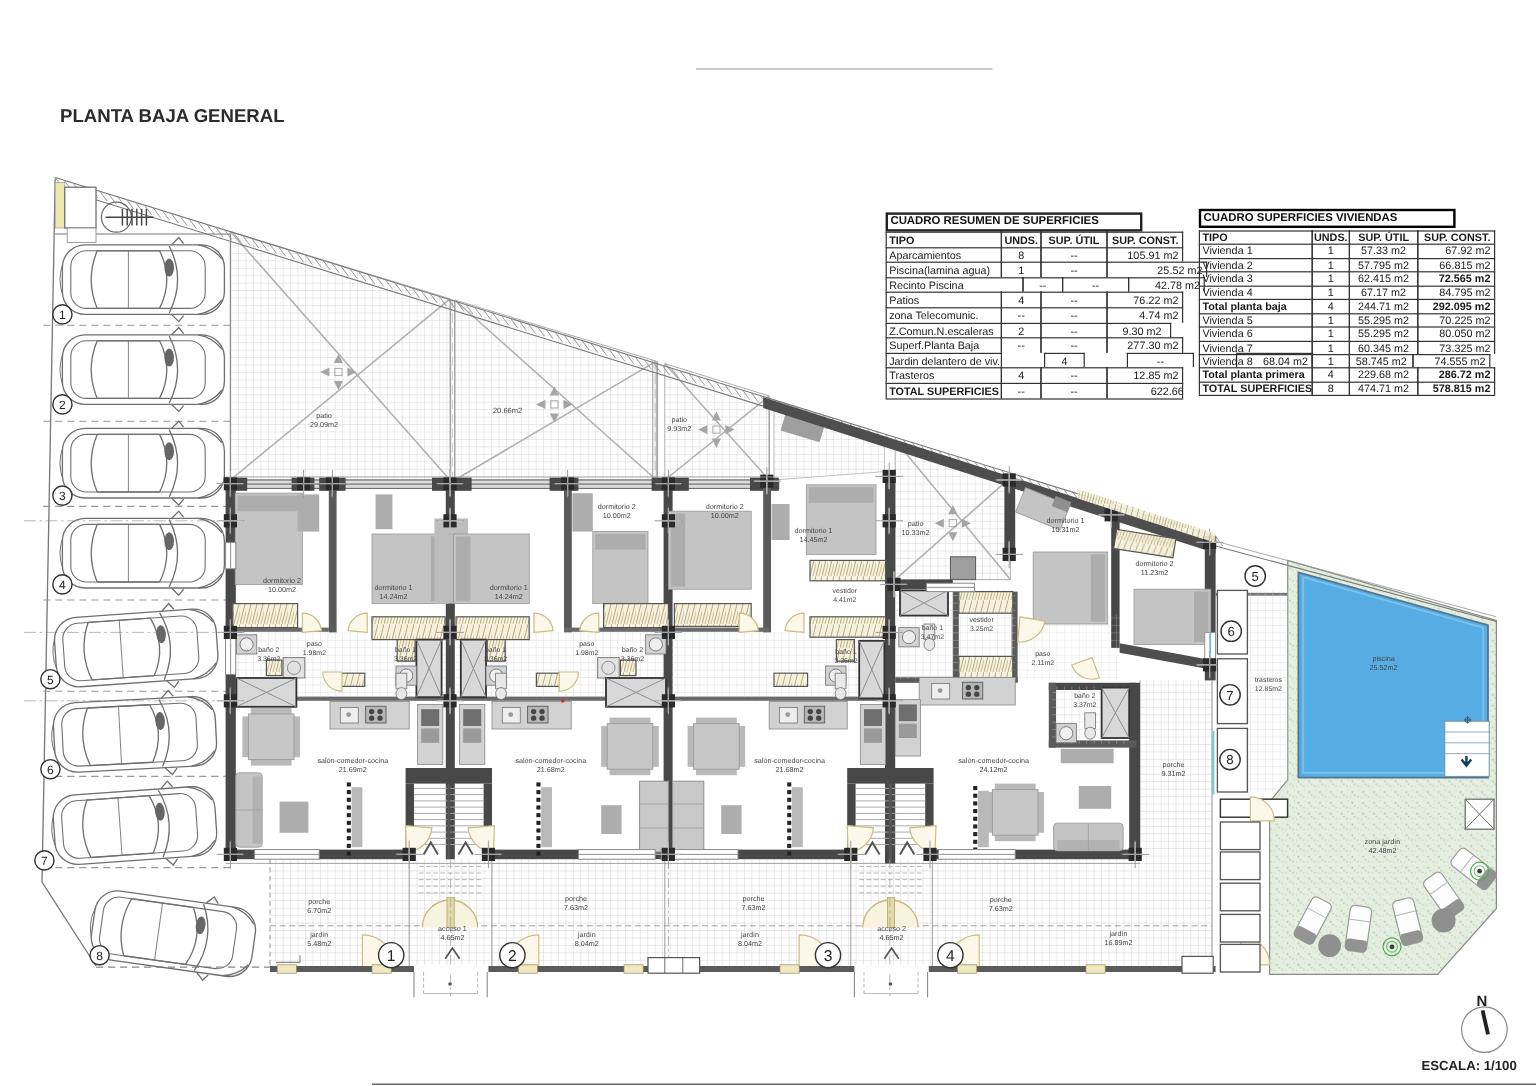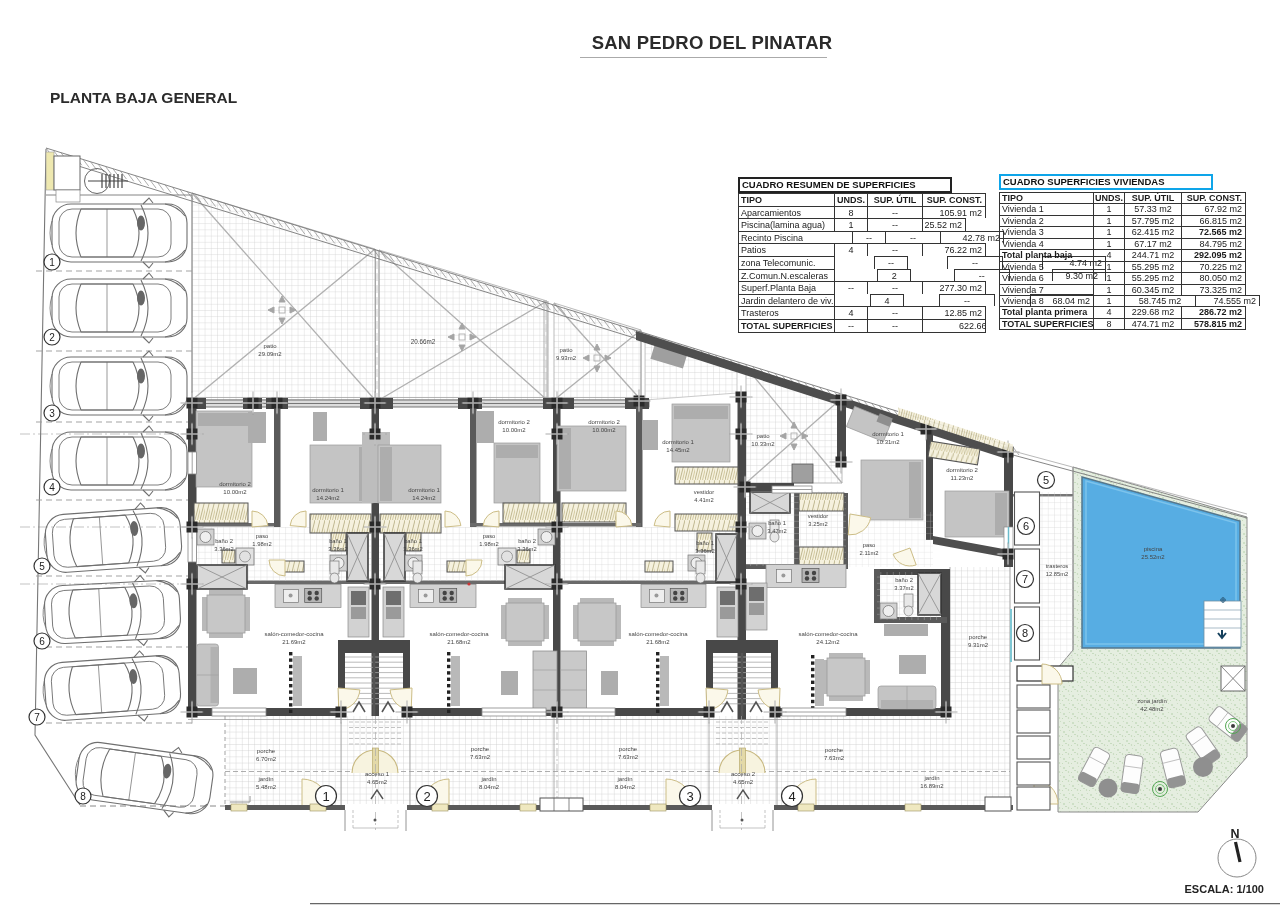--- a/index.html
+++ b/index.html
@@ -1121,21 +1121,20 @@
 <circle cx="792" cy="796" r="10.5" fill="#fff" stroke="#333" stroke-width="1.2"></circle>
       <text x="792" y="800.68" font-size="13" fill="#222" text-anchor="middle">4</text>
 
 <circle cx="1237" cy="858" r="19" fill="none" stroke="#888" stroke-width="1"></circle>
       <line x1="1235.5" y1="842" x2="1240" y2="862" stroke="#222" stroke-width="3.2"></line>
       <text x="1235" y="838" font-size="12.5" font-weight="bold" fill="#222" text-anchor="middle">N</text>
 
 <line x1="310" y1="903.6" x2="1280" y2="903.6" stroke="#666" stroke-width="1.2"></line>
     </svg>
 
-<div class="abs" style="left:512px;top:32px;width:400px;text-align:center;font-size:18.5px;font-weight:bold;color:#2b2b2b;letter-spacing:0.2px;">SAN PEDRO DEL PINATAR</div>
 
 <div class="abs" style="left:580px;top:57px;width:247px;height:1px;background:#aaa;"></div>
 
 <div class="abs" style="left:50px;top:89px;font-size:15.5px;font-weight:bold;color:#2b2b2b;">PLANTA BAJA GENERAL</div>
 
 <div class="abs" style="left:738px;top:177px;width:208px;height:11.5px;border:2px solid #222;font-size:9.5px;font-weight:bold;line-height:11px;padding-left:2px;color:#111;">CUADRO RESUMEN DE SUPERFICIES</div>
 
 <div style="position:absolute;left:738px;top:193px;font-size:9px;color:#1a1a1a;">
       <div style="display:flex;height:12.6px;line-height:12.6px;">
         <div style="width:97px;border:1px solid #333;border-bottom:none;padding-left:2px;font-weight:bold;text-align:left;overflow:hidden;white-space:nowrap;box-sizing:border-box;margin-right:-1px;">TIPO</div>
@@ -1146,41 +1145,41 @@
       <div style="display:flex;height:12.6px;line-height:12.6px;">
         <div style="width:97px;border:1px solid #333;border-bottom:none;padding-left:2px;text-align:left;overflow:hidden;white-space:nowrap;box-sizing:border-box;margin-right:-1px;">Aparcamientos</div>
         <div style="width:34px;border:1px solid #333;border-bottom:none;text-align:center;overflow:hidden;white-space:nowrap;box-sizing:border-box;margin-right:-1px;">8</div>
         <div style="width:56px;border:1px solid #333;border-bottom:none;text-align:center;overflow:hidden;white-space:nowrap;box-sizing:border-box;margin-right:-1px;">--</div>
         <div style="width:64px;border:1px solid #333;border-bottom:none;padding-right:3px;text-align:right;overflow:hidden;white-space:nowrap;box-sizing:border-box;margin-right:-1px;">105.91 m2</div>
       </div>
       <div style="display:flex;height:12.6px;line-height:12.6px;">
         <div style="width:97px;border:1px solid #333;border-bottom:none;padding-left:2px;text-align:left;overflow:hidden;white-space:nowrap;box-sizing:border-box;margin-right:-1px;">Piscina(lamina agua)</div>
         <div style="width:34px;border:1px solid #333;border-bottom:none;text-align:center;overflow:hidden;white-space:nowrap;box-sizing:border-box;margin-right:-1px;">1</div>
         <div style="width:56px;border:1px solid #333;border-bottom:none;text-align:center;overflow:hidden;white-space:nowrap;box-sizing:border-box;margin-right:-1px;">--</div>
-        <div style="width:44px;border:1px solid #333;border-bottom:none;padding-right:3px;text-align:right;overflow:hidden;white-space:nowrap;box-sizing:border-box;margin-right:-1px;">25.52 m2</div>
+        <div style="width:84px;border:1px solid #333;border-bottom:none;padding-right:3px;text-align:right;overflow:hidden;white-space:nowrap;box-sizing:border-box;margin-right:-1px;">25.52 m2</div>
       </div>
       <div style="display:flex;height:12.6px;line-height:12.6px;">
         <div style="width:115px;border:1px solid #333;border-bottom:none;padding-left:2px;text-align:left;overflow:hidden;white-space:nowrap;box-sizing:border-box;margin-right:-1px;">Recinto Piscina</div>
         <div style="width:34px;border:1px solid #333;border-bottom:none;text-align:center;overflow:hidden;white-space:nowrap;box-sizing:border-box;margin-right:-1px;">--</div>
         <div style="width:56px;border:1px solid #333;border-bottom:none;text-align:center;overflow:hidden;white-space:nowrap;box-sizing:border-box;margin-right:-1px;">--</div>
         <div style="width:64px;border:1px solid #333;border-bottom:none;padding-right:3px;text-align:right;overflow:hidden;white-space:nowrap;box-sizing:border-box;margin-right:-1px;">42.78 m2</div>
       </div>
       <div style="display:flex;height:12.6px;line-height:12.6px;">
         <div style="width:97px;border:1px solid #333;border-bottom:none;padding-left:2px;text-align:left;overflow:hidden;white-space:nowrap;box-sizing:border-box;margin-right:-1px;">Patios</div>
         <div style="width:34px;border:1px solid #333;border-bottom:none;text-align:center;overflow:hidden;white-space:nowrap;box-sizing:border-box;margin-right:-1px;">4</div>
         <div style="width:56px;border:1px solid #333;border-bottom:none;text-align:center;overflow:hidden;white-space:nowrap;box-sizing:border-box;margin-right:-1px;">--</div>
         <div style="width:64px;border:1px solid #333;border-bottom:none;padding-right:3px;text-align:right;overflow:hidden;white-space:nowrap;box-sizing:border-box;margin-right:-1px;">76.22 m2</div>
       </div>
-      <div style="display:flex;height:12.6px;line-height:12.6px;gap:40px;">
+      <div style="display:flex;height:12.6px;line-height:12.6px;">
         <div style="width:97px;border:1px solid #333;border-bottom:none;padding-left:2px;text-align:left;overflow:hidden;white-space:nowrap;box-sizing:border-box;margin-right:-1px;">zona Telecomunic.</div>
         <div style="width:34px;border:1px solid #333;border-bottom:none;text-align:center;overflow:hidden;white-space:nowrap;box-sizing:border-box;margin-right:-1px;">--</div>
         <div style="width:56px;border:1px solid #333;border-bottom:none;text-align:center;overflow:hidden;white-space:nowrap;box-sizing:border-box;margin-right:-1px;">--</div>
         <div style="width:64px;border:1px solid #333;border-bottom:none;padding-right:3px;text-align:right;overflow:hidden;white-space:nowrap;box-sizing:border-box;margin-right:-1px;">4.74 m2</div>
       </div>
-      <div style="display:flex;height:12.6px;line-height:12.6px;justify-content:space-between;">
+      <div style="display:flex;height:12.6px;line-height:12.6px;">
         <div style="width:97px;border:1px solid #333;border-bottom:none;padding-left:2px;text-align:left;overflow:hidden;white-space:nowrap;box-sizing:border-box;margin-right:-1px;">Z.Comun.N.escaleras</div>
         <div style="width:34px;border:1px solid #333;border-bottom:none;text-align:center;overflow:hidden;white-space:nowrap;box-sizing:border-box;margin-right:-1px;">2</div>
         <div style="width:56px;border:1px solid #333;border-bottom:none;text-align:center;overflow:hidden;white-space:nowrap;box-sizing:border-box;margin-right:-1px;">--</div>
         <div style="width:54px;border:1px solid #333;border-bottom:none;padding-right:7px;text-align:right;overflow:hidden;white-space:nowrap;box-sizing:border-box;margin-right:-1px;">9.30 m2</div>
       </div>
       <div style="display:flex;height:12.6px;line-height:12.6px;">
         <div style="width:97px;border:1px solid #333;border-bottom:none;padding-left:2px;text-align:left;overflow:hidden;white-space:nowrap;box-sizing:border-box;margin-right:-1px;">Superf.Planta Baja</div>
         <div style="width:34px;border:1px solid #333;border-bottom:none;text-align:center;overflow:hidden;white-space:nowrap;box-sizing:border-box;margin-right:-1px;">--</div>
         <div style="width:56px;border:1px solid #333;border-bottom:none;text-align:center;overflow:hidden;white-space:nowrap;box-sizing:border-box;margin-right:-1px;">--</div>
         <div style="width:64px;border:1px solid #333;border-bottom:none;padding-right:3px;text-align:right;overflow:hidden;white-space:nowrap;box-sizing:border-box;margin-right:-1px;">277.30 m2</div>
@@ -1199,21 +1198,21 @@
       </div>
       <div style="display:flex;height:12.6px;line-height:12.6px;">
         <div style="width:97px;border:1px solid #333;border-bottom:none;padding-left:2px;font-weight:bold;text-align:left;overflow:hidden;white-space:nowrap;box-sizing:border-box;margin-right:-1px;">TOTAL SUPERFICIES</div>
         <div style="width:34px;border:1px solid #333;border-bottom:none;text-align:center;overflow:hidden;white-space:nowrap;box-sizing:border-box;margin-right:-1px;">--</div>
         <div style="width:56px;border:1px solid #333;border-bottom:none;text-align:center;overflow:hidden;white-space:nowrap;box-sizing:border-box;margin-right:-1px;">--</div>
         <div style="width:64px;border:1px solid #333;border-bottom:none;padding-right:3px;font-weight:normal;text-align:right;overflow:hidden;white-space:nowrap;box-sizing:border-box;margin-right:-1px;padding-left:36px;">622.66 m2</div>
       </div>
       <div style="height:0;border-top:1px solid #333;width:248px"></div>
     </div>
 
-<div class="abs" style="left:999px;top:174px;width:208px;height:11.5px;border:2px solid #0ea5e9;font-size:9.5px;font-weight:bold;line-height:11px;padding-left:2px;color:#111;">CUADRO SUPERFICIES VIVIENDAS</div>
+<div class="abs" style="left:999px;top:174px;width:208px;height:11.5px;border:2px solid #000000;font-size:9.5px;font-weight:bold;line-height:11px;padding-left:2px;color:#111;">CUADRO SUPERFICIES VIVIENDAS</div>
 
 <div style="position:absolute;left:999px;top:192px;font-size:9px;color:#1a1a1a;">
       <div style="display:flex;height:11.45px;line-height:11.45px;">
         <div style="width:95px;border:1px solid #333;border-bottom:none;padding-left:2px;font-weight:bold;text-align:left;overflow:hidden;white-space:nowrap;box-sizing:border-box;margin-right:-1px;">TIPO</div>
         <div style="width:32px;border:1px solid #333;border-bottom:none;font-weight:bold;text-align:center;overflow:hidden;white-space:nowrap;box-sizing:border-box;margin-right:-1px;">UNDS.</div>
         <div style="width:58px;border:1px solid #333;border-bottom:none;font-weight:bold;text-align:center;overflow:hidden;white-space:nowrap;box-sizing:border-box;margin-right:-1px;">SUP. ÚTIL</div>
         <div style="width:65px;border:1px solid #333;border-bottom:none;padding-right:3px;font-weight:bold;text-align:right;overflow:hidden;white-space:nowrap;box-sizing:border-box;margin-right:-1px;">SUP. CONST.</div>
       </div>
       <div style="display:flex;height:11.45px;line-height:11.45px;">
         <div style="width:95px;border:1px solid #333;border-bottom:none;padding-left:2px;text-align:left;overflow:hidden;white-space:nowrap;box-sizing:border-box;margin-right:-1px;">Vivienda 1</div>
@@ -1259,21 +1258,21 @@
       </div>
       <div style="display:flex;height:11.45px;line-height:11.45px;">
         <div style="width:95px;border:1px solid #333;border-bottom:none;padding-left:2px;text-align:left;overflow:hidden;white-space:nowrap;box-sizing:border-box;margin-right:-1px;">Vivienda 7</div>
         <div style="width:32px;border:1px solid #333;border-bottom:none;text-align:center;overflow:hidden;white-space:nowrap;box-sizing:border-box;margin-right:-1px;">1</div>
         <div style="width:58px;border:1px solid #333;border-bottom:none;text-align:center;overflow:hidden;white-space:nowrap;box-sizing:border-box;margin-right:-1px;">60.345 m2</div>
         <div style="width:65px;border:1px solid #333;border-bottom:none;padding-right:3px;text-align:right;overflow:hidden;white-space:nowrap;box-sizing:border-box;margin-right:-1px;">73.325 m2</div>
       </div>
       <div style="display:flex;height:11.45px;line-height:11.45px;">
         <div style="width:95px;border:1px solid #333;border-bottom:none;padding-left:2px;text-align:left;overflow:hidden;white-space:nowrap;box-sizing:border-box;margin-right:-1px;">Vivienda 8</div>
         <div style="width:32px;border:1px solid #333;border-bottom:none;text-align:center;overflow:hidden;white-space:nowrap;box-sizing:border-box;margin-right:-1px;">1</div>
-        <div style="width:72px;border:1px solid #333;border-bottom:none;text-align:center;overflow:hidden;white-space:nowrap;box-sizing:border-box;margin-right:-1px;">58.745 m2</div>
+        <div style="width:54px;border:1px solid #333;border-bottom:none;text-align:center;overflow:hidden;white-space:nowrap;box-sizing:border-box;margin-right:-1px;">58.745 m2</div>
         <div style="width:65px;border:1px solid #333;border-bottom:none;padding-right:3px;text-align:right;overflow:hidden;white-space:nowrap;box-sizing:border-box;margin-right:-1px;">74.555 m2</div>
       </div>
       <div style="display:flex;height:11.45px;line-height:11.45px;">
         <div style="width:95px;border:1.5px solid #333;border-bottom:none;padding-left:2px;font-weight:bold;text-align:left;overflow:hidden;white-space:nowrap;box-sizing:border-box;margin-right:-1px;">Total planta primera</div>
         <div style="width:32px;border:1px solid #333;border-bottom:none;text-align:center;overflow:hidden;white-space:nowrap;box-sizing:border-box;margin-right:-1px;">4</div>
         <div style="width:58px;border:1px solid #333;border-bottom:none;text-align:center;overflow:hidden;white-space:nowrap;box-sizing:border-box;margin-right:-1px;">229.68 m2</div>
         <div style="width:65px;border:1.5px solid #333;border-bottom:none;padding-right:3px;font-weight:bold;text-align:right;overflow:hidden;white-space:nowrap;box-sizing:border-box;margin-right:-1px;">286.72 m2</div>
       </div>
       <div style="display:flex;height:11.45px;line-height:11.45px;">
         <div style="width:95px;border:1.5px solid #333;border-bottom:none;padding-left:2px;font-weight:bold;text-align:left;overflow:hidden;white-space:nowrap;box-sizing:border-box;margin-right:-1px;">TOTAL SUPERFICIES</div>

